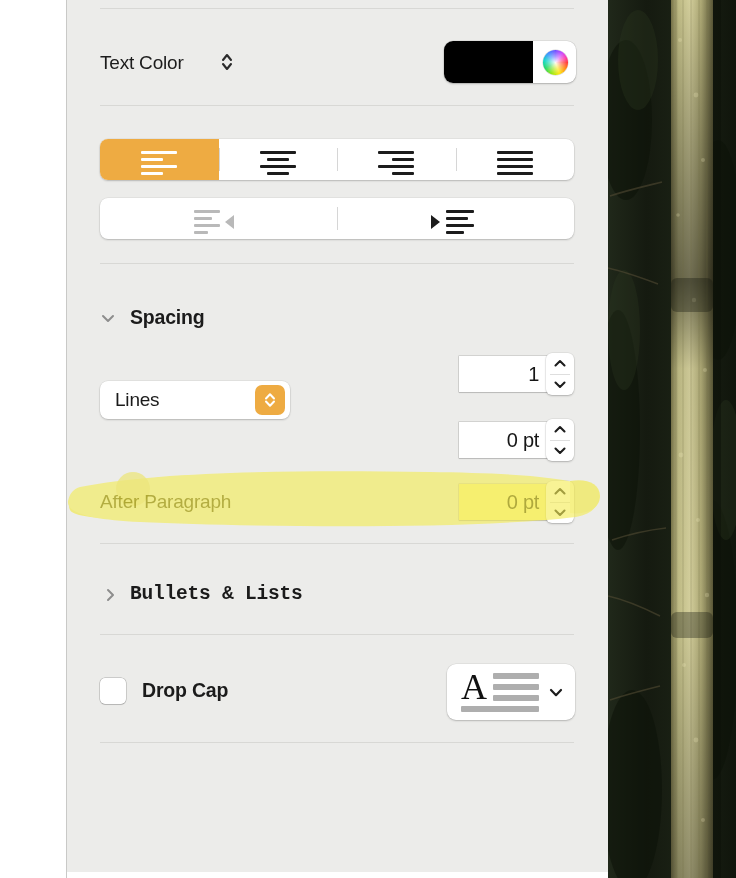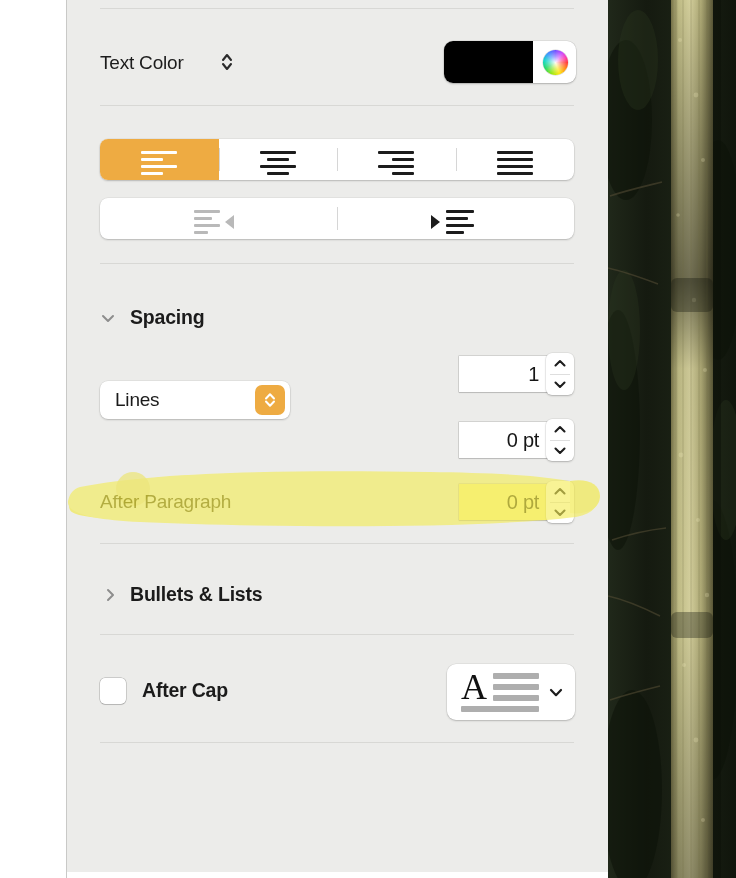--- a/index.html
+++ b/index.html
@@ -353,27 +353,27 @@
       </div>
     </div>
 
     <div class="hr" style="top:543px; left:33px;"></div>
 
     <div class="disc" style="left:35px; top:587px;">
       <svg width="16" height="16" viewBox="0 0 16 16">
         <path d="M6 3 L11 8 L6 13" fill="none" stroke="#8d8d8d" stroke-width="2" stroke-linecap="round" stroke-linejoin="round"></path>
       </svg>
     </div>
-    <div class="section-title" style="left:63px; top:583px;">Bullets &amp; Lists</div>
+    <div class="section-title" style="left:63px; top:583px;font-family:Liberation Mono, monospace;">Bullets &amp; Lists</div>
 
 
     <div class="hr" style="top:634px; left:33px;"></div>
 
     <div class="checkbox" style="left:33px; top:678px;"></div>
-    <div class="section-title" style="left:75px; top:679px;">After Cap</div>
+    <div class="section-title" style="left:75px; top:679px;">Drop Cap</div>
 
     <div class="dropcap-well" style="left:380px;">
       <span class="dc-A">A</span>
       <span class="dc-bar" style="left:46px; top:9px;  width:46px;"></span>
       <span class="dc-bar" style="left:46px; top:20px; width:46px;"></span>
       <span class="dc-bar" style="left:46px; top:31px; width:46px;"></span>
       <span class="dc-bar" style="left:14px; top:42px; width:78px;"></span>
       <span style="position:absolute; right:10px; top:19px;">
         <svg width="18" height="18" viewBox="0 0 18 18">
           <path d="M4 7 L9 12.2 L14 7" fill="none" stroke="#1d1d1d" stroke-width="2.2" stroke-linecap="round" stroke-linejoin="round"></path>

